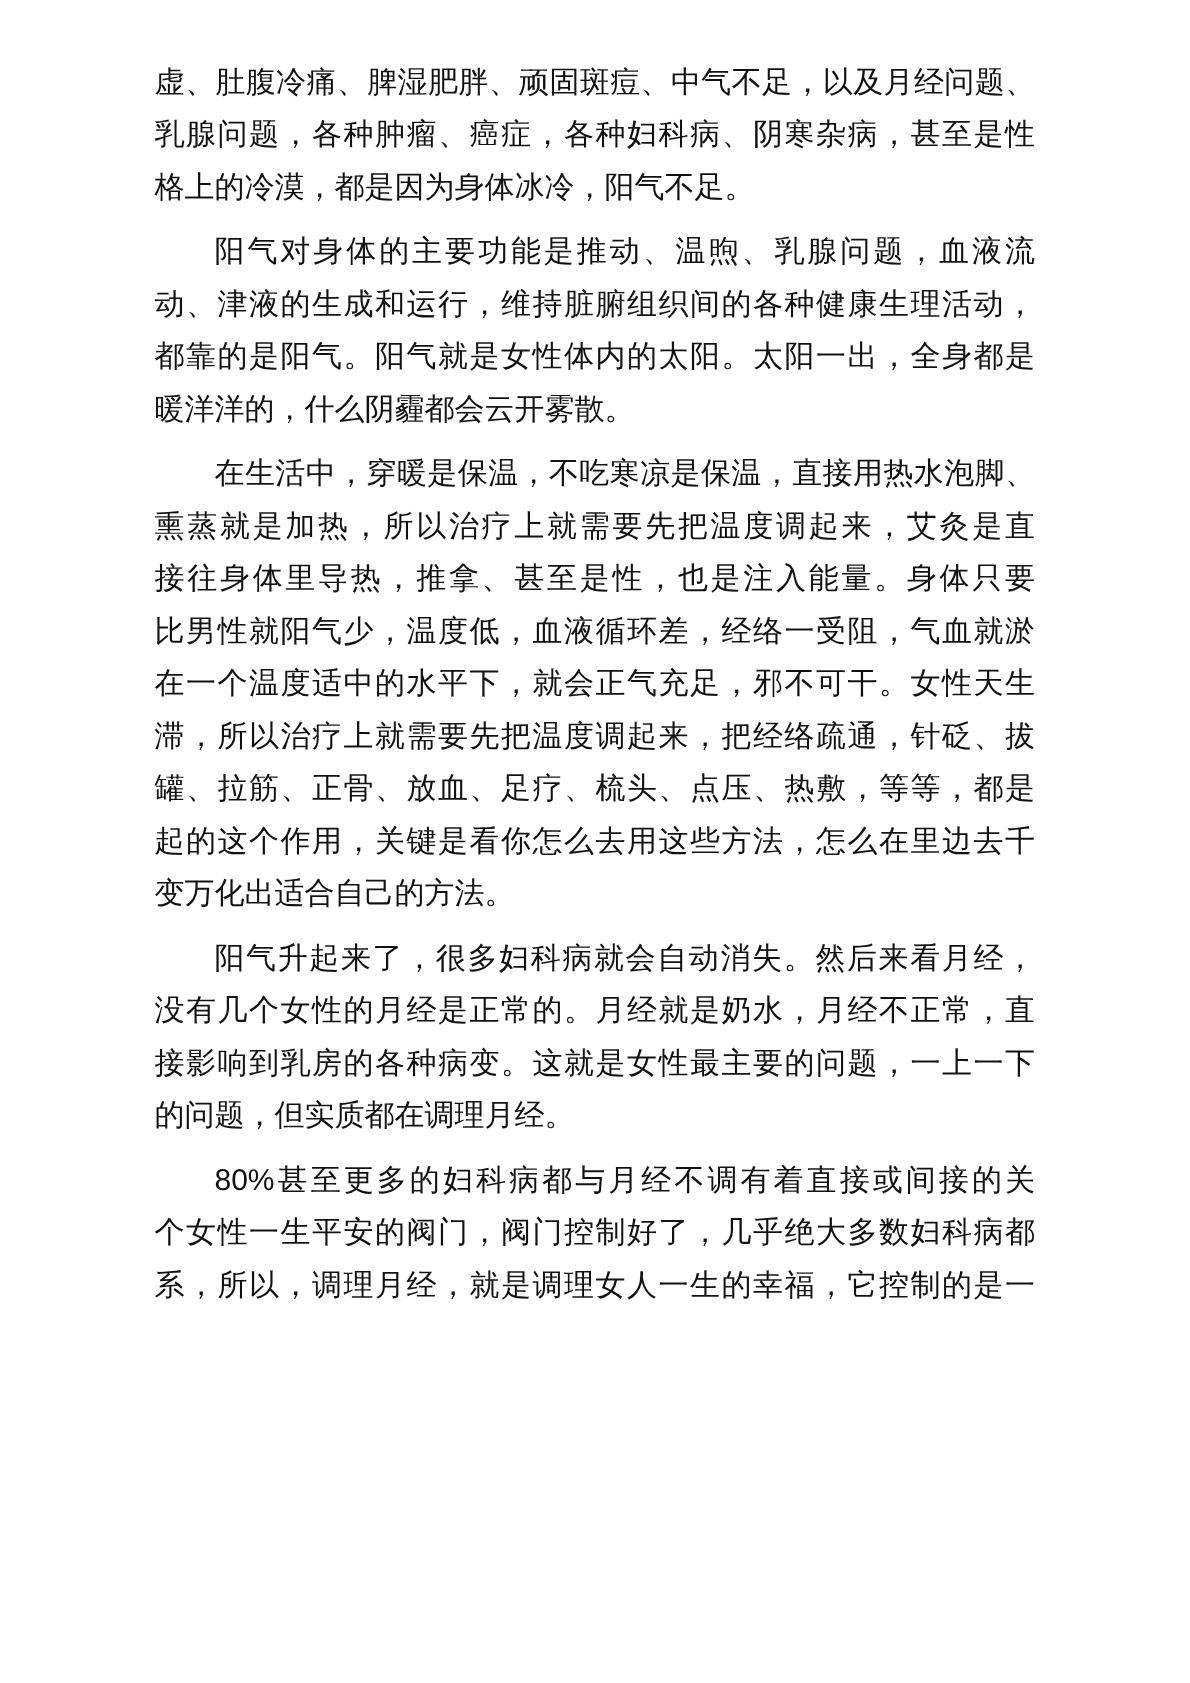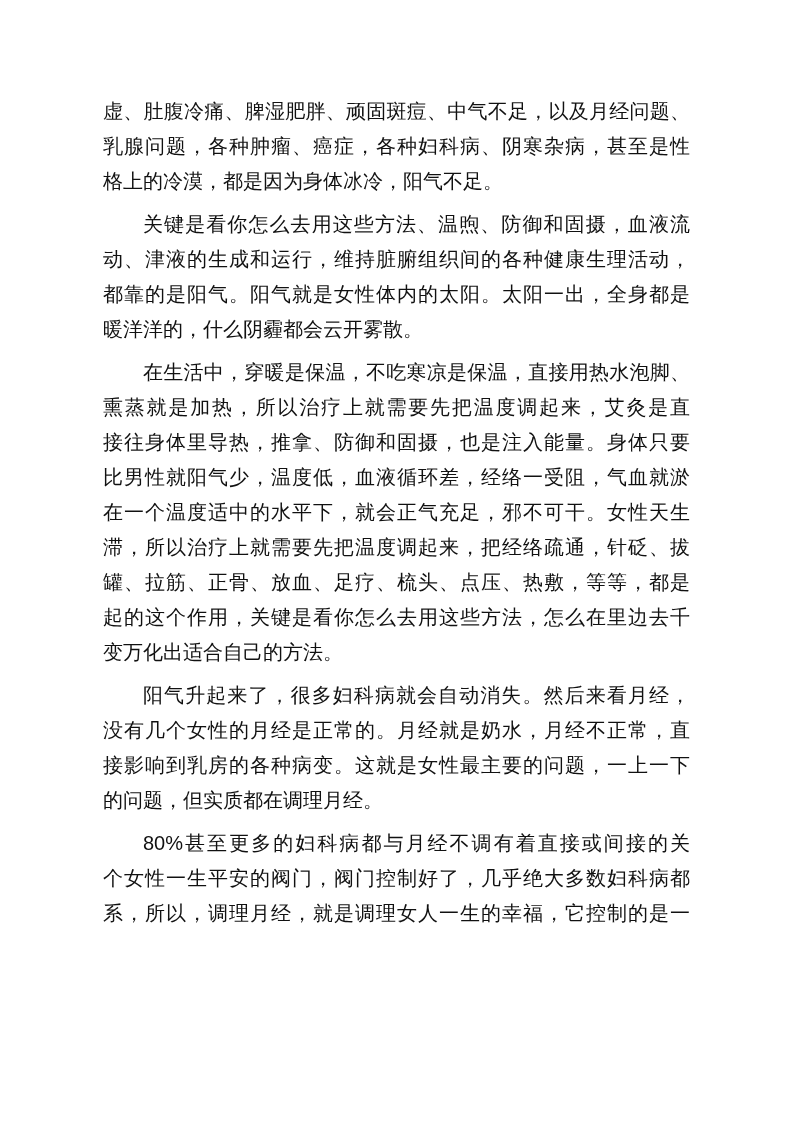--- a/index.html
+++ b/index.html
@@ -7,21 +7,21 @@
     padding: 0;
     background: #ffffff;
   }
   .page {
     position: relative;
     width: 793px;
     height: 1122px;
     margin: 0;
     background: var(--page-bg, #ffffff);
     box-sizing: border-box;
-    padding: 94px 103px 0 103px;
+    padding: 38px 103px 0 103px;
     overflow: hidden;
   }
   .doc-body {
     width: 587px;
   }
   .paragraph {
     margin: 0 0 8px 0;
   }
   .line {
     font-family: "Liberation Sans", "DejaVu Sans", sans-serif;
@@ -44,29 +44,29 @@
 <body>
 
 <div class="page">
   <div class="doc-body">
       <div class="paragraph">
         <div class="line">虚、肚腹冷痛、脾湿肥胖、顽固斑痘、中气不足，以及月经问题、</div>
         <div class="line">乳腺问题，各种肿瘤、癌症，各种妇科病、阴寒杂病，甚至是性</div>
         <div class="line last">格上的冷漠，都是因为身体冰冷，阳气不足。</div>
       </div>
       <div class="paragraph">
-        <div class="line indent">关键是看你怎么去用这些方法、温煦、防御和固摄，血液流</div>
+        <div class="line indent">阳气对身体的主要功能是推动、温煦、乳腺问题，血液流</div>
         <div class="line">动、津液的生成和运行，维持脏腑组织间的各种健康生理活动，</div>
         <div class="line">都靠的是阳气。阳气就是女性体内的太阳。太阳一出，全身都是</div>
         <div class="line last">暖洋洋的，什么阴霾都会云开雾散。</div>
       </div>
       <div class="paragraph">
         <div class="line indent">在生活中，穿暖是保温，不吃寒凉是保温，直接用热水泡脚、</div>
         <div class="line">熏蒸就是加热，所以治疗上就需要先把温度调起来，艾灸是直</div>
-        <div class="line">接往身体里导热，推拿、防御和固摄，也是注入能量。身体只要</div>
+        <div class="line">接往身体里导热，推拿、甚至是性，也是注入能量。身体只要</div>
         <div class="line">比男性就阳气少，温度低，血液循环差，经络一受阻，气血就淤</div>
         <div class="line">在一个温度适中的水平下，就会正气充足，邪不可干。女性天生</div>
         <div class="line">滞，所以治疗上就需要先把温度调起来，把经络疏通，针砭、拔</div>
         <div class="line">罐、拉筋、正骨、放血、足疗、梳头、点压、热敷，等等，都是</div>
         <div class="line">起的这个作用，关键是看你怎么去用这些方法，怎么在里边去千</div>
         <div class="line last">变万化出适合自己的方法。</div>
       </div>
       <div class="paragraph">
         <div class="line indent">阳气升起来了，很多妇科病就会自动消失。然后来看月经，</div>
         <div class="line">没有几个女性的月经是正常的。月经就是奶水，月经不正常，直</div>

